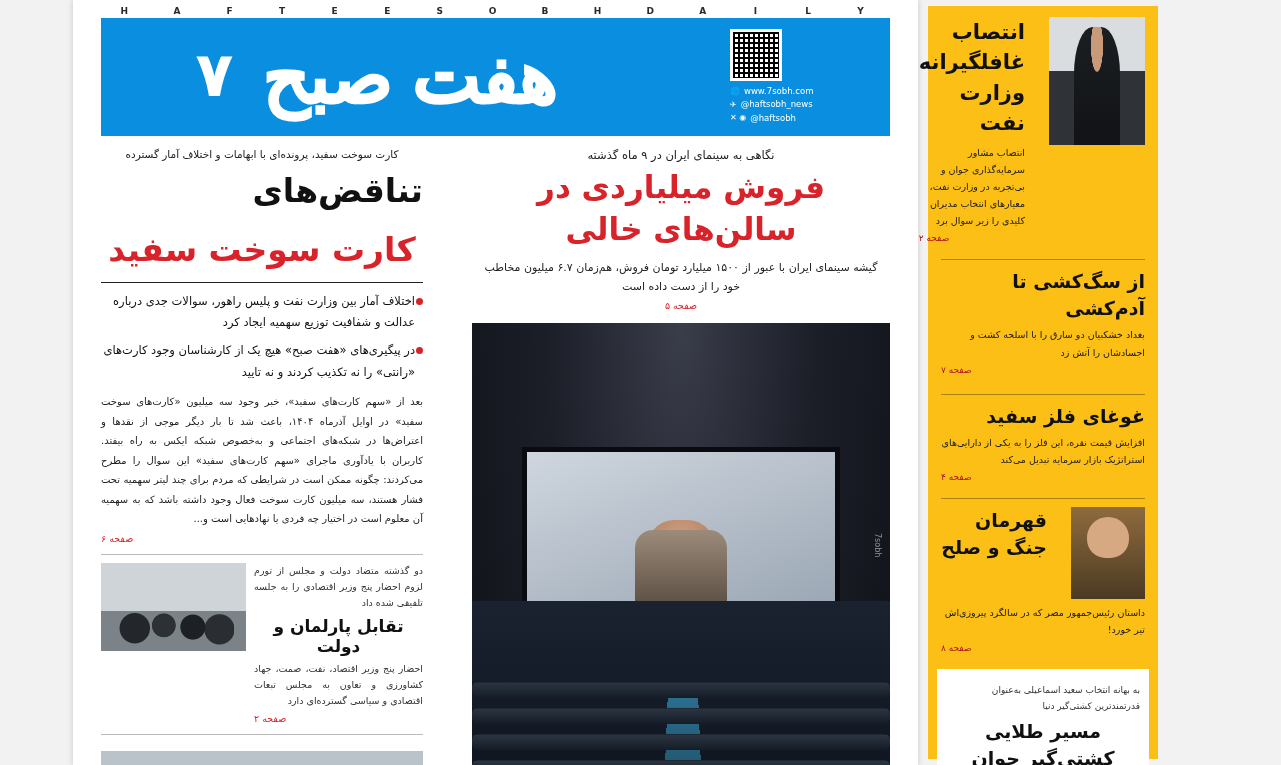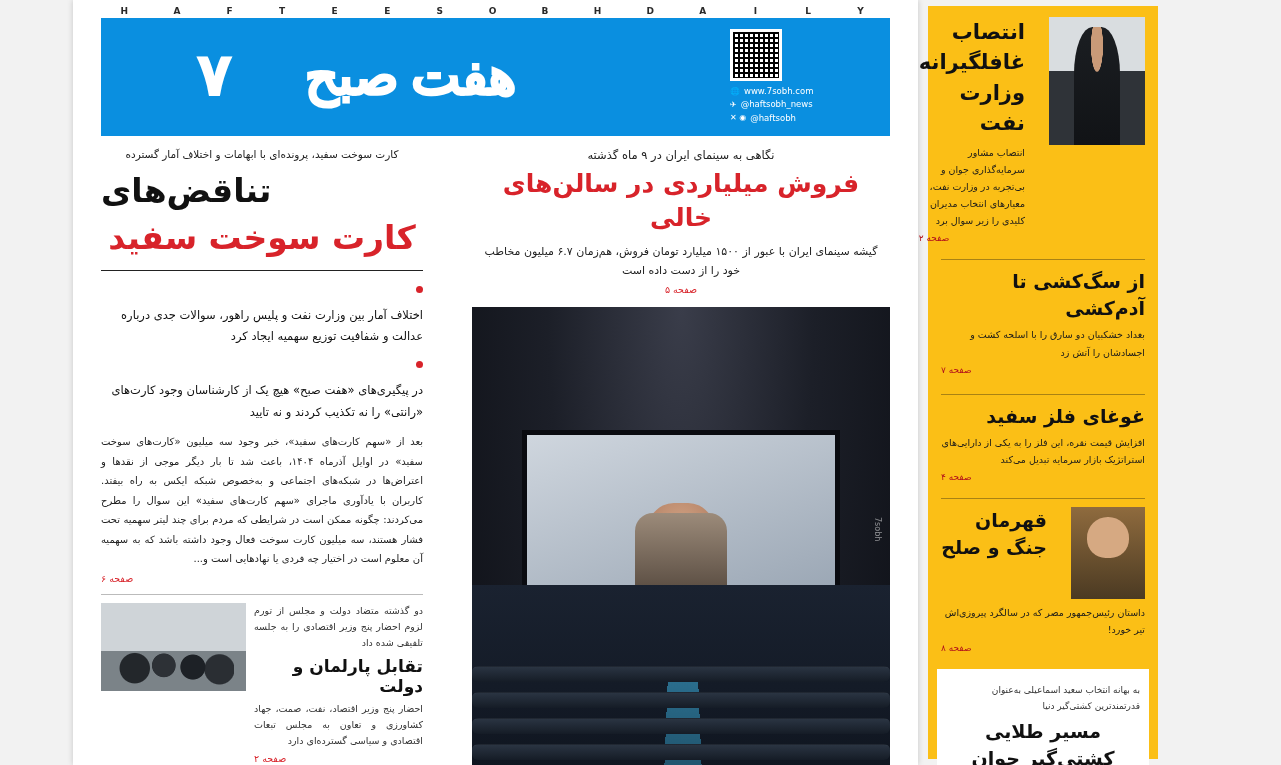--- a/index.html
+++ b/index.html
@@ -55,22 +55,22 @@
     background-size: 5px 5px;
     background-color: #fff;
   }
   .mast-contact { color: #fff; font-size: 8.5px; line-height: 1.55; direction: ltr; }
   .mast-contact div { display: flex; align-items: center; gap: 4px; }
   .cglyph { font-size: 8px; }
   .logo-area {
     flex: 1; position: relative; display: flex; align-items: center; justify-content: center;
   }
   .logo-word {
-    font-family: Liberation Serif, serif;
-    font-size: 52px; font-weight: bold; color: #fff;
+    font-family: Liberation Sans, sans-serif;
+    font-size: 72px; font-weight: bold; color: #fff;
     -webkit-text-stroke: 2px #fff;
     line-height: 1; letter-spacing: -2px;
     text-shadow: 0 0 0 #fff;
     white-space: nowrap;
   }
   .logo-seven {
     position: absolute; left: 50%; margin-left: -235px; top: 18px;
     width: 78px; height: 78px;
     color: #fff; font-size: 62px; font-weight: bold; line-height: 78px; text-align: center;
   }
@@ -80,21 +80,21 @@
   }
   .mast-right .sep { height: 1px; background: rgba(255,255,255,.55); margin: 5px 0; }
 
   
   .cinema-col {
     position: absolute; right: 28px; top: 146px; width: 455px; bottom: 8px; padding-left: 37px;
   }
   .cine-head { text-align: center; padding: 2px 6px 6px; }
   .kicker { font-size: 11.5px; color: #222; margin-bottom: 5px; }
   .cine-title {
-    font-size: 25px; font-weight: bold; color: #d8232a; line-height: 1.35; margin: 0 0 7px;
+    font-size: 31px; font-weight: bold; color: #d8232a; line-height: 1.35; margin: 0 0 7px;
   }
   .cine-lede { font-size: 11px; color: #222; line-height: 1.75; text-align: center; }
   .pagetag { font-size: 9.5px; color: #d8232a; margin-top: 4px; text-align: center; }
 
   .cinema-photo {
     position: relative; margin-top: 6px; height: 617px; background: #11131b; overflow: hidden;
   }
   .cin-ceiling {
     position: absolute; inset: 0;
     background:
@@ -137,43 +137,43 @@
     position: absolute; right: 8px; top: 34%;
     writing-mode: vertical-rl; color: rgba(255,255,255,.5); font-size: 8px;
   }
 
   
   .mid-col {
     position: absolute; right: 495px; top: 146px; width: 322px; bottom: 0;
   }
   .mid-over { font-size: 10.5px; color: #222; text-align: center; line-height: 1.7; }
   .mid-title {
-    font-size: 33px; font-weight: bold; color: #111; text-align: left;
-    line-height: 1.3; margin: 6px 0 4px;
+    font-size: 33px; font-weight: bold; color: #111; text-align: right;
+    line-height: 1.3; margin: 6px 0 16px;
   }
   .mid-title-red {
     font-size: 33px; font-weight: bold; color: #d8232a; text-align: center;
     line-height: 1.3; margin: 0 0 10px;
   }
   .rule { height: 1px; background: #222; margin: 8px 0; }
   .bullets { font-size: 11.5px; line-height: 1.9; color: #111; }
-  .bullet { display: flex; gap: 12px; align-items: flex-start; margin-bottom: 6px; flex-direction: column; }
+  .bullet { display: flex; gap: 1px; align-items: flex-start; margin-bottom: 6px; }
   .dot {
     flex: 0 0 auto; width: 7px; height: 7px; border-radius: 50%;
     background: #d8232a; margin-top: 7px;
   }
   .body-text {
     font-size: 10px; line-height: 1.95; color: #222; text-align: justify; margin-top: 8px;
   }
 
   .mid-story { margin-top: 10px; border-top: 1px solid #bbb; padding-top: 8px; }
   .story-flex { display: flex; gap: 8px; align-items: flex-start; }
   .story-txt { flex: 1; }
   .story-sub { font-size: 9.5px; line-height: 1.7; color: #333; text-align: justify; }
-  .story-h { font-size: 17px; font-weight: bold; color: #111; margin: 5px 0; text-align: right; }
+  .story-h { font-size: 17px; font-weight: bold; color: #111; margin: 5px 0; text-align: center; }
   .photo-men {
     width: 145px; height: 88px;
     background: linear-gradient(#cfd4d8 0 55%, #7b8388 55% 100%);
     position: relative; overflow: hidden; flex: 0 0 auto;
   }
   .photo-men::after {
     content: ""; position: absolute; left: 8%; bottom: 0; width: 84%; height: 64%;
     background:
       radial-gradient(circle at 18% 60%, #23272b 0 14%, transparent 15%),
       radial-gradient(circle at 42% 55%, #2d3136 0 15%, transparent 16%),

